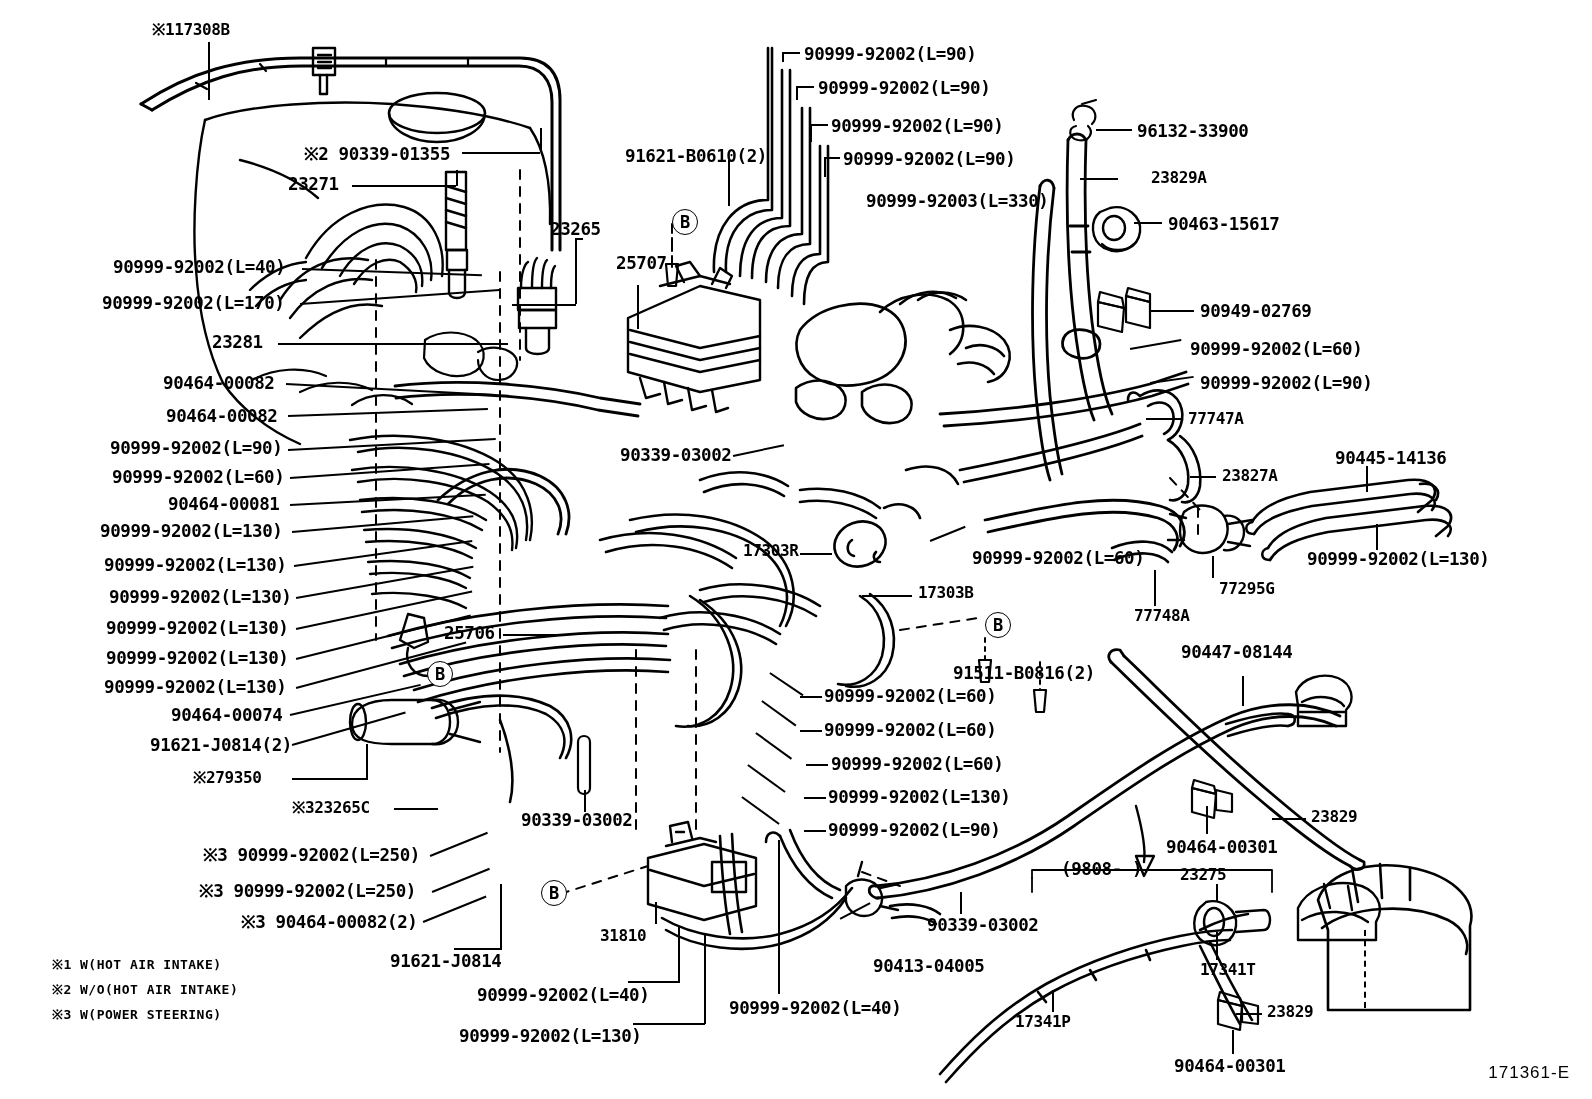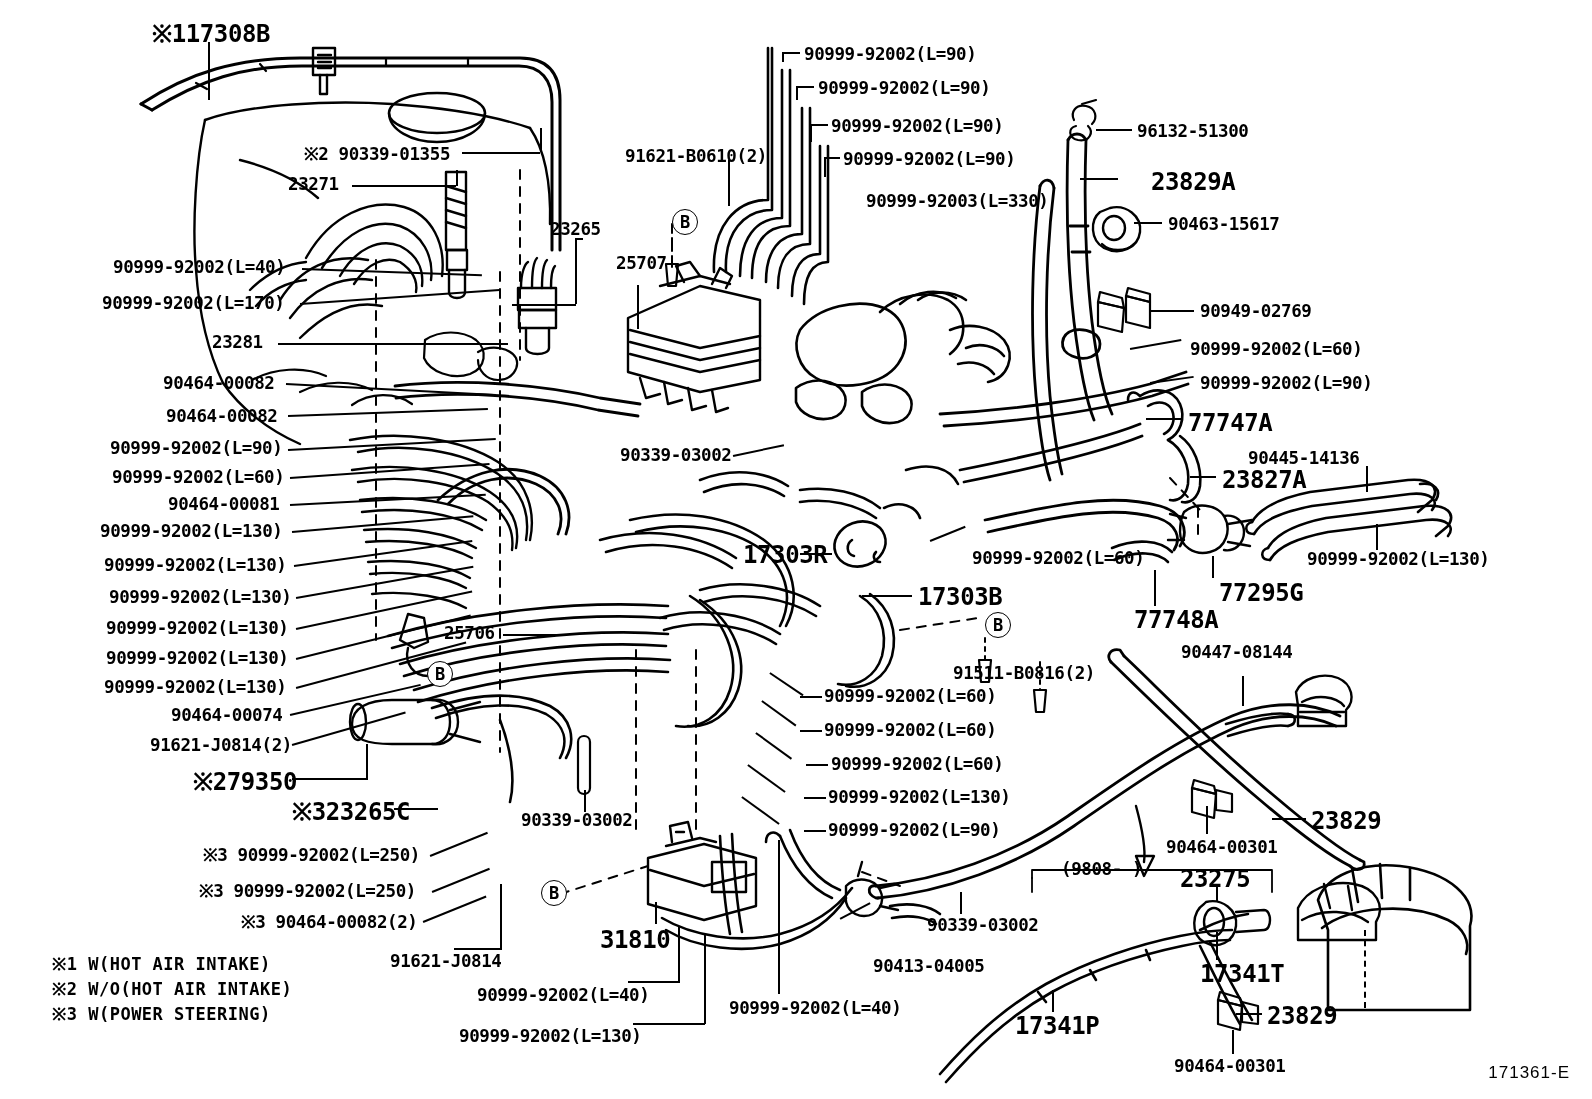--- a/index.html
+++ b/index.html
@@ -21,29 +21,29 @@
   .lbl {
     position: absolute;
     white-space: nowrap;
     font-family: "DejaVu Sans Mono", "Liberation Mono", monospace;
     font-size: 17.5px;
     font-weight: 700;
     letter-spacing: -0.4px;
     color: #000;
     line-height: 1;
   }
-  .lbl.big { font-size: 24px; }
+  .lbl.big { font-size: 16px; }
 
   
   .legend {
     position: absolute;
     left: 52px;
     top: 952px;
     font-family: "DejaVu Sans Mono", "Liberation Mono", monospace;
-    font-size: 17px;
+    font-size: 13px;
     font-weight: 700;
     line-height: 25px;
     letter-spacing: 0.5px;
   }
   .legend div { white-space: nowrap; }
 
   .figcode {
     position: absolute;
     right: 22px;
     bottom: 16px;
@@ -609,28 +609,28 @@
   <div class="lbl" style="left:729px; top:1000px;">90999-92002(L=40)</div>
   <div class="lbl" style="left:873px; top:958px;">90413-04005</div>
   <div class="lbl" style="left:927px; top:917px;">90339-03002</div>
 
   <div class="lbl" style="left:824px; top:688px;">90999-92002(L=60)</div>
   <div class="lbl" style="left:824px; top:722px;">90999-92002(L=60)</div>
   <div class="lbl" style="left:831px; top:756px;">90999-92002(L=60)</div>
   <div class="lbl" style="left:828px; top:789px;">90999-92002(L=130)</div>
   <div class="lbl" style="left:828px; top:822px;">90999-92002(L=90)</div>
 
-  <div class="lbl" style="left:1137px; top:123px;">96132-51300</div>
+  <div class="lbl" style="left:1137px; top:123px;">96132-33900</div>
   <div class="lbl big" style="left:1151px; top:170px;">23829A</div>
   <div class="lbl" style="left:1168px; top:216px;">90463-15617</div>
   <div class="lbl" style="left:1200px; top:303px;">90949-02769</div>
   <div class="lbl" style="left:1190px; top:341px;">90999-92002(L=60)</div>
   <div class="lbl" style="left:1200px; top:375px;">90999-92002(L=90)</div>
   <div class="lbl big" style="left:1188px; top:411px;">77747A</div>
-  <div class="lbl" style="left:1248px; top:450px;">90445-14136</div>
+  <div class="lbl" style="left:1335px; top:450px;">90445-14136</div>
   <div class="lbl big" style="left:1222px; top:468px;">23827A</div>
   <div class="lbl" style="left:1307px; top:551px;">90999-92002(L=130)</div>
   <div class="lbl" style="left:972px; top:550px;">90999-92002(L=60)</div>
   <div class="lbl big" style="left:1219px; top:581px;">77295G</div>
   <div class="lbl big" style="left:1134px; top:608px;">77748A</div>
   <div class="lbl" style="left:953px; top:665px;">91511-B0816(2)</div>
   <div class="lbl" style="left:1181px; top:644px;">90447-08144</div>
   <div class="lbl big" style="left:1311px; top:809px;">23829</div>
   <div class="lbl" style="left:1166px; top:839px;">90464-00301</div>
   <div class="lbl" style="left:1061px; top:861px;">(9808-    )</div>

